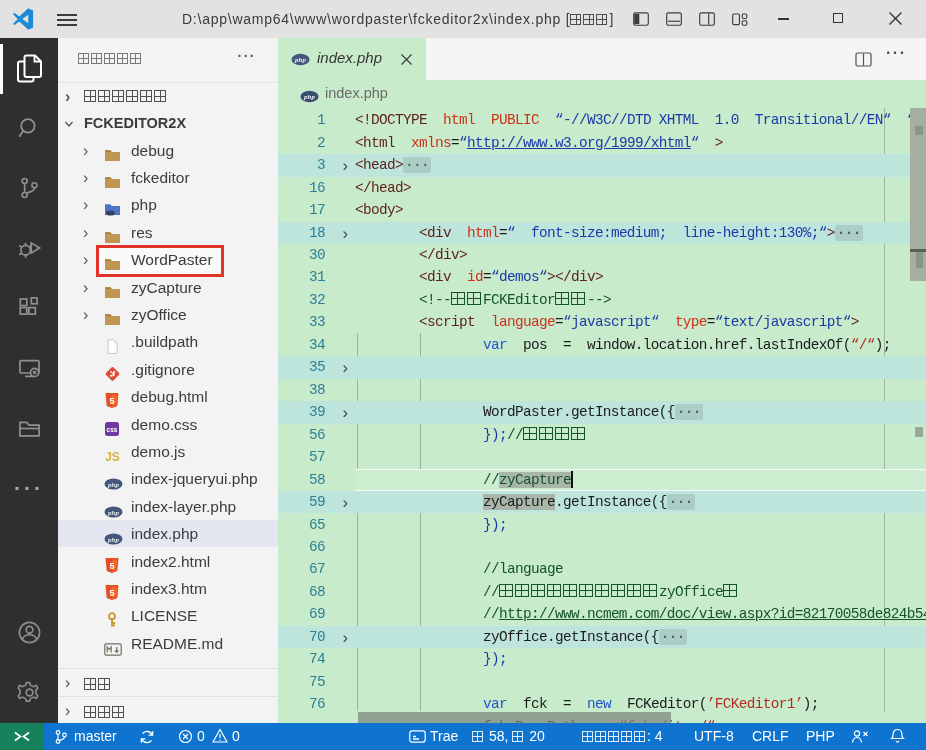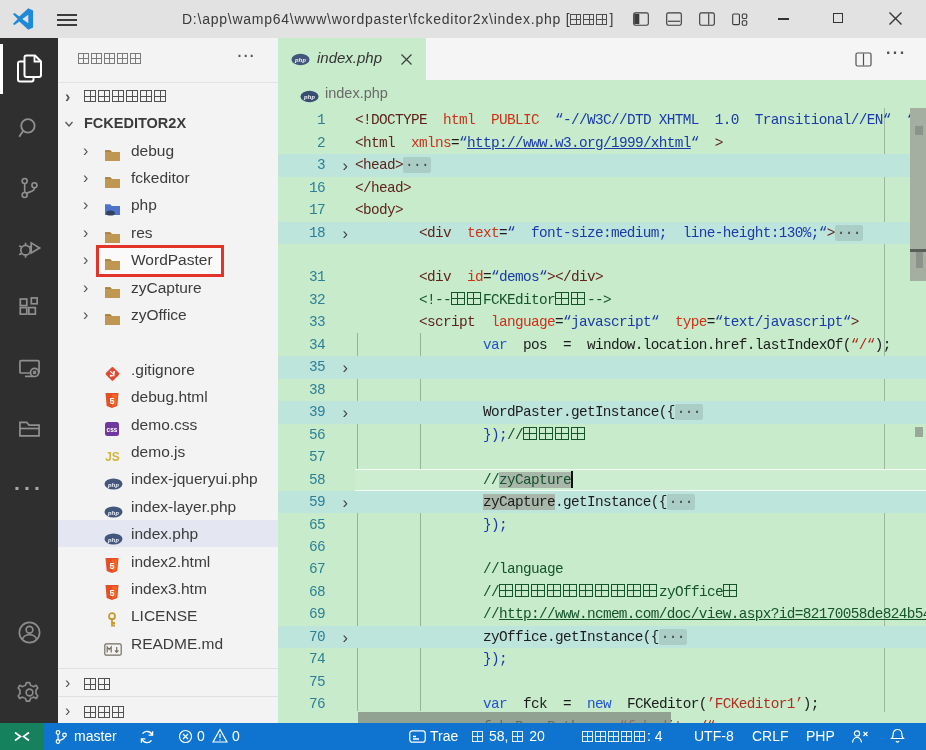--- a/index.html
+++ b/index.html
@@ -217,20 +217,27 @@
         <span class="lbl">zyCapture</span>
       </div>
 <div class="trow" style="top:263px">
         <span class="chev">›</span>
         <span class="fico"><svg width="17" height="15" viewBox="0 0 17 15">
             <path d="M1 2.2 h5.2 l1.6 1.8 H16 v9 H1z" fill="#BF9752"></path>
             <path d="M1 2.2 h5.2 l1.6 1.8 H1z" fill="#A9823F"></path>
           </svg></span>
         <span class="lbl">zyOffice</span>
       </div>
+<div class="trow" style="top:290.4px">
+        <span class="fico"><svg width="17" height="15" viewBox="0 0 17 15">
+            <path d="M4 .8 h6 l3.2 3.4 V14.4 H4z" fill="#FDFDFD" stroke="#C8C8C8"></path>
+            <path d="M10 .8 l3.2 3.4 h-3.2z" fill="#E0E0E0"></path>
+          </svg></span>
+        <span class="lbl">.buildpath</span>
+      </div>
 <div class="trow" style="top:317.8px">
         <span class="fico"><svg width="17" height="16" viewBox="0 0 17 16">
             <rect x="3.2" y="2.7" width="10.5" height="10.5" rx="1.5" fill="#DD4B32" transform="rotate(45 8.5 8)"></rect>
             <path d="M6.3 5.2 l4 4 M10 6.2 v3.5 M10 9.7 h-3" stroke="#fff" stroke-width="1.1" fill="none"></path>
             <circle cx="10.1" cy="6.1" r="1" fill="#fff"></circle>
             <circle cx="6.8" cy="9.8" r="1" fill="#fff"></circle>
           </svg></span>
         <span class="lbl">.gitignore</span>
       </div>
 <div class="trow" style="top:345.2px">
@@ -341,21 +348,22 @@
 </div>
 <div id="code">
 <div class="abs" style="left:606px;top:108px;width:1px;height:604px;background:rgba(110,130,110,.5)"></div>
 <div class="abs" style="left:79px;top:333px;width:1px;height:378px;background:rgba(95,125,95,.5)"></div>
 <div class="abs" style="left:142px;top:333px;width:1px;height:378px;background:rgba(95,125,95,.5)"></div>
 <div class="row" style="top:109.2px"><span class="ln">1</span><span class="tx"><span class="mr">&lt;!DOCTYPE</span><span class="at">  html  PUBLIC</span>  <span class="st">“-//W3C//DTD XHTML  1.0  Transitional//EN“</span>  <span class="st">“<span class="ul">ht</span></span></span></div>
 <div class="row" style="top:131.7px"><span class="ln">2</span><span class="tx"><span class="mr">&lt;html</span>  <span class="at">xmlns</span><span class="pl">=</span><span class="st">“<span class="ul">http://www.w3.org/1999/xhtml</span>“</span>  <span class="mr">&gt;</span></span></div>
 <div class="row band" style="top:154.1px"><span class="ln">3</span><span class="fold">›</span><span class="tx"><span class="mr">&lt;head&gt;</span><span class="fd">···</span></span></div>
 <div class="row" style="top:176.6px"><span class="ln">16</span><span class="tx"><span class="mr">&lt;/head&gt;</span></span></div>
 <div class="row" style="top:199.0px"><span class="ln">17</span><span class="tx"><span class="mr">&lt;body&gt;</span></span></div>
-<div class="row band" style="top:221.5px"><span class="ln">18</span><span class="fold">›</span><span class="tx">        <span class="mr">&lt;div</span>  <span class="at">text</span><span class="pl">=</span><span class="st">“  font-size:medium;  line-height:130%;“</span><span class="mr">&gt;</span><span class="fd">···</span></span></div>
+<div class="row band" style="top:221.5px"><span class="ln">18</span><span class="fold">›</span><span class="tx">        <span class="mr">&lt;div</span>  <span class="at">html</span><span class="pl">=</span><span class="st">“  font-size:medium;  line-height:130%;“</span><span class="mr">&gt;</span><span class="fd">···</span></span></div>
+<div class="row" style="top:244.0px"><span class="ln">30</span><span class="tx">        <span class="mr">&lt;/div&gt;</span></span></div>
 <div class="row" style="top:266.4px"><span class="ln">31</span><span class="tx">        <span class="mr">&lt;div</span>  <span class="at">id</span><span class="pl">=</span><span class="st">“demos“</span><span class="mr">&gt;&lt;/div&gt;</span></span></div>
 <div class="row" style="top:288.9px"><span class="ln">32</span><span class="tx">        <span class="cm">&lt;!--<span class="cj" style="width:12px;height:12px"></span><span class="cj" style="width:12px;height:12px"></span>FCKEditor<span class="cj" style="width:12px;height:12px"></span><span class="cj" style="width:12px;height:12px"></span>--&gt;</span></span></div>
 <div class="row" style="top:311.3px"><span class="ln">33</span><span class="tx">        <span class="mr">&lt;script</span>  <span class="at">language</span><span class="pl">=</span><span class="st">“javascript“</span>  <span class="at">type</span><span class="pl">=</span><span class="st">“text/javascript“</span><span class="mr">&gt;</span></span></div>
 <div class="row" style="top:333.8px"><span class="ln">34</span><span class="tx">                <span class="kw">var</span><span class="pl">  pos  =  window.location.href.lastIndexOf(</span><span class="js">“/“</span><span class="pl">);</span></span></div>
 <div class="row band" style="top:356.3px"><span class="ln">35</span><span class="fold">›</span></div>
 <div class="row" style="top:378.7px"><span class="ln">38</span></div>
 <div class="row band" style="top:401.2px"><span class="ln">39</span><span class="fold">›</span><span class="tx">                <span class="pl">WordPaster.getInstance({</span><span class="fd">···</span></span></div>
 <div class="row" style="top:423.6px"><span class="ln">56</span><span class="tx">                <span class="st">});</span><span class="cm">//<span class="cj" style="width:12px;height:12px"></span><span class="cj" style="width:12px;height:12px"></span><span class="cj" style="width:12px;height:12px"></span><span class="cj" style="width:12px;height:12px"></span></span></span></div>
 <div class="row" style="top:446.1px"><span class="ln">57</span><span class="tx"></span></div>
 <div class="row" style="top:468.6px"><div style="position:absolute;left:77px;right:0;top:0;bottom:0;background:#CDEDD1;border-top:1.5px solid #F5FBF6;border-bottom:1.5px solid #F5FBF6"></div><span class="ln">58</span><span class="tx">                <span class="cm">//<span class="sel">zyCapture</span></span></span><div style="position:absolute;left:293px;top:2.5px;width:1.5px;height:17px;background:#111"></div></div>

